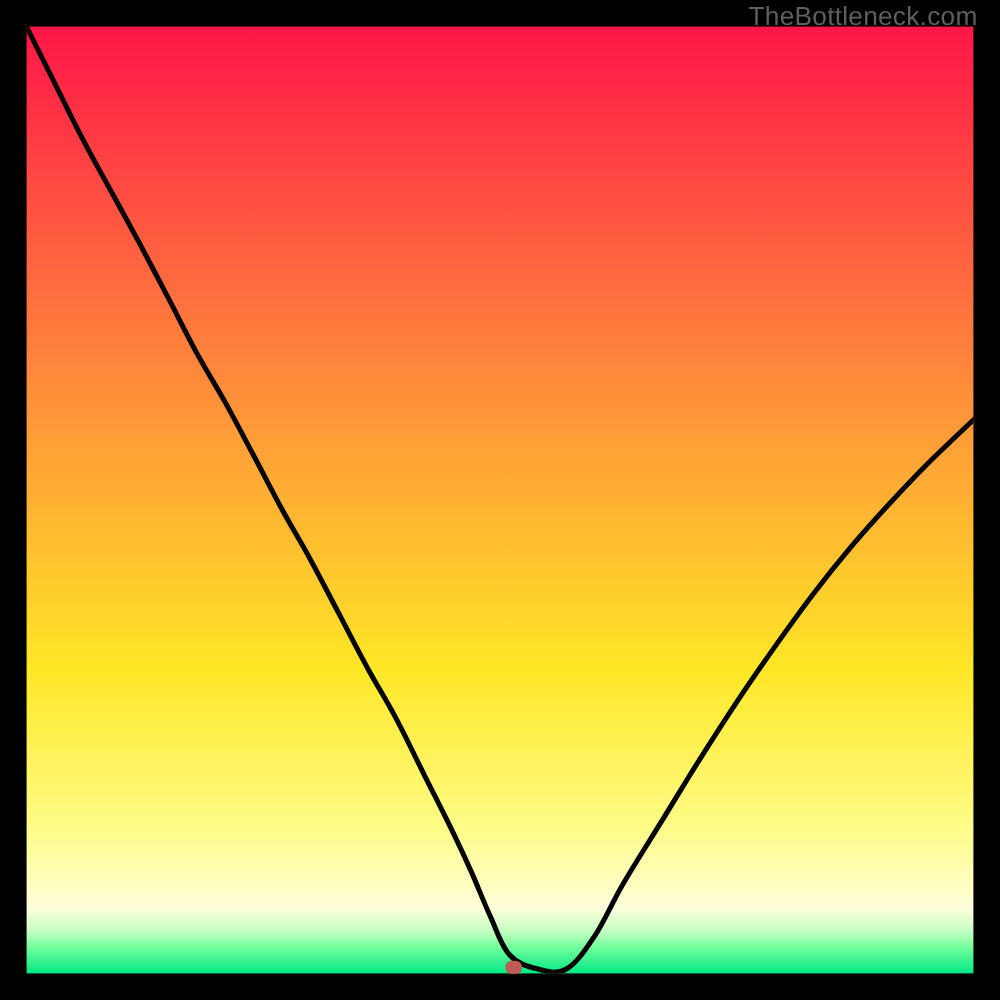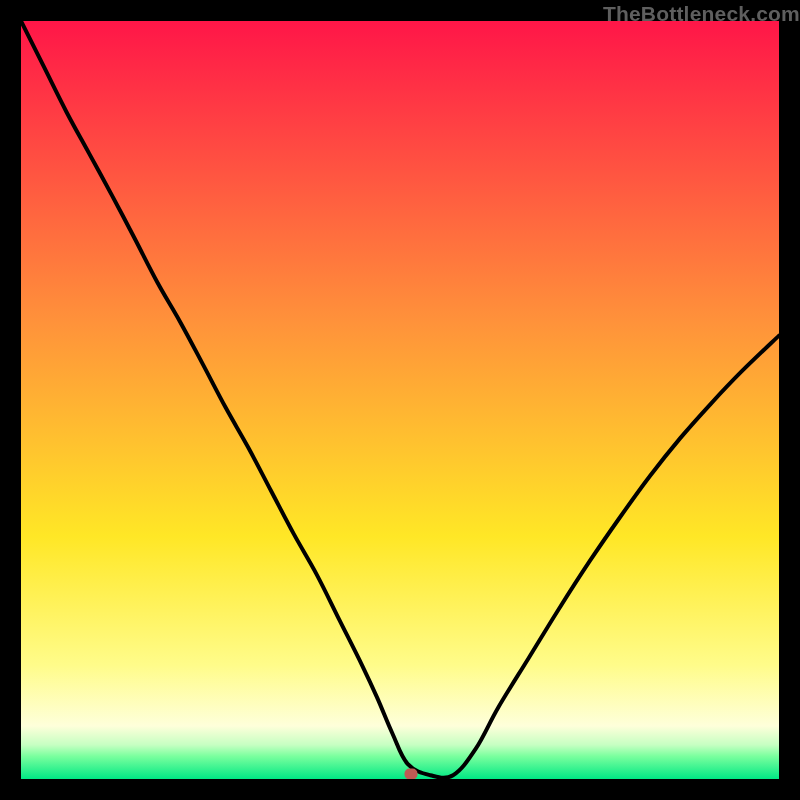--- a/index.html
+++ b/index.html
@@ -22,24 +22,24 @@
   position: absolute;
   left: 21px;
   top: 21px;
   width: 758px;
   height: 758px;
   overflow: hidden;
 }
 .watermark {
   position: absolute;
   top: 2px;
-  right: 0;
+  right: 18px;
   color: #5f5f5f;
   font-size: 21px;
-  font-weight: 700;
+  font-weight: 400;
   letter-spacing: 0.2px;
   z-index: 10;
 }
 .marker {
   position: absolute;
   width: 13px;
   height: 11px;
   border-radius: 5px;
   z-index: 6;
   transform: translate(-50%, -50%);

